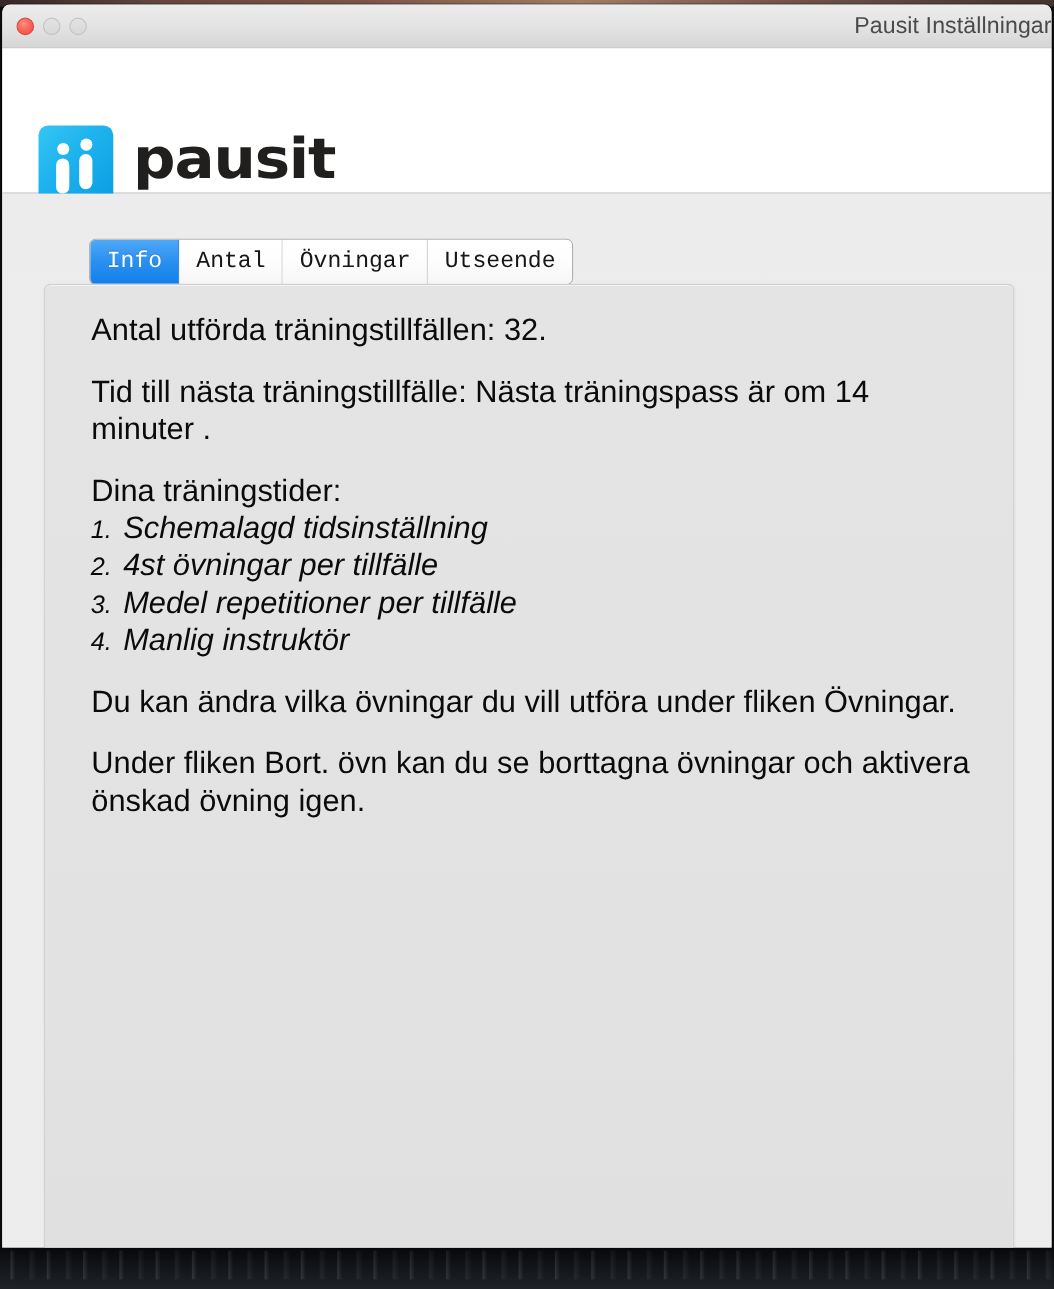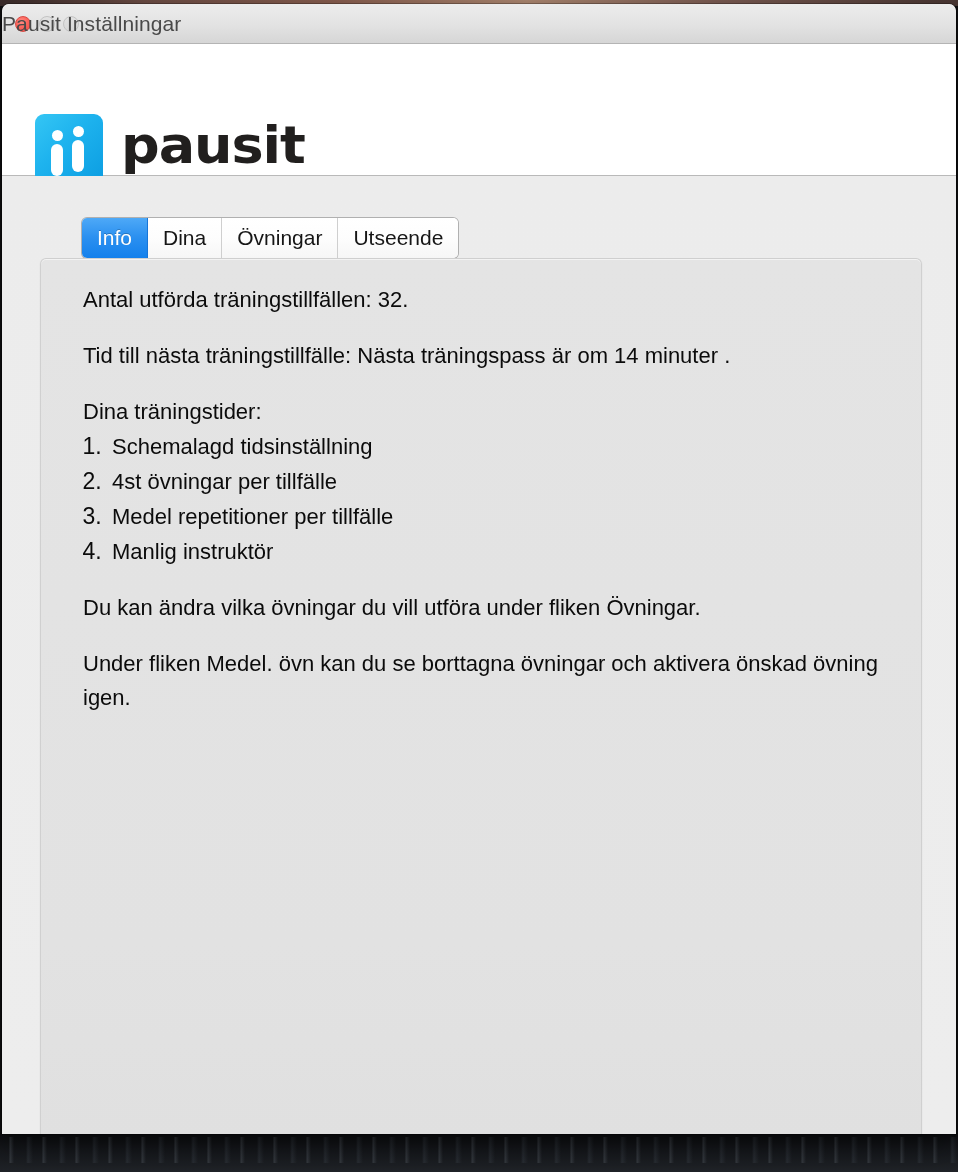--- a/index.html
+++ b/index.html
@@ -85,21 +85,21 @@
     background: radial-gradient(circle at 40% 32%, #ff8d84 0%, #fc655c 45%, #ef4a43 100%);
     border: 1px solid #d94a43;
   }
   .tl-min, .tl-zoom {
     background: linear-gradient(180deg,#e2e2e2 0%, #d8d8d8 100%);
     border: 1px solid #c3c3c3;
   }
   #window-title {
     position: absolute;
     left: 0; right: 0; top: 8px;
-    text-align: left;
+    text-align: right;
     font-size: 21px;
     color: #4a4a4a;
     letter-spacing: 0.1px;
   }
 
   
   #logo-band {
     position: relative;
     height: 131px;
     background: #ffffff;
@@ -190,20 +190,21 @@
     justify-content: center;
     height: 40px;
     padding: 0 15px;
     font-size: 21px;
     color: #161616;
     background: linear-gradient(180deg,#ffffff 0%, #fdfdfd 50%, #f6f6f6 100%);
     border-right: 1px solid #cfcfcf;
     box-sizing: border-box;
     cursor: default;
     white-space: nowrap;
+    font-family: Liberation Mono, monospace;
   }
   .tab:last-child { border-right: none; }
   .tab.active {
     background: linear-gradient(180deg,#4ea9f7 0%, #2b90f0 48%, #1380ec 100%);
     color: #ffffff;
     border-right: 1px solid #1775d8;
     text-shadow: 0 -1px 0 rgba(0,0,0,0.22);
   }
 
   
@@ -219,34 +220,35 @@
     border-top-color: #cfcfcf;
     border-radius: 6px;
     box-shadow: inset 0 1px 0 rgba(255,255,255,0.55), 0 1px 2px rgba(0,0,0,0.07);
   }
 
   #info-text {
     position: absolute;
     left: 42px;
     top: 24px;
     width: 800px;
-    font-size: 22px;
+    font-size: 28px;
     line-height: 34px;
     color: #0b0b0b;
   }
   #info-text p { margin: 0 0 22px 0; }
   #info-text p.tight { margin-bottom: 0; }
   #info-text ol {
     margin: 0 0 22px 0;
     padding: 0 0 0 25px;
     list-style: decimal;
   }
   #info-text ol li {
     margin: 0;
     padding-left: 4px;
+    font-style: italic;
   }
   #info-text ol li::marker { font-size: 23px; }
 </style>
 </head>
 <body>
 
 <div id="desktop">
   <div id="desktop-top-strip"></div>
   <div id="desktop-bottom-strip"></div>
 </div>
@@ -278,35 +280,35 @@
         <div id="logo-wordmark">pausit</div>
         <div id="logo-tagline">LITEN INSATS. STOR EFFEKT.</div>
       </div>
     </div>
   </div>
 
   <div id="content-area">
 
     <div id="tabbar">
       <div class="tab active">Info</div>
-      <div class="tab">Dina</div>
+      <div class="tab">Antal</div>
       <div class="tab">Övningar</div>
       <div class="tab">Utseende</div>
     </div>
 
     <div id="info-panel">
       <div id="info-text">
         <p>Antal utförda träningstillfällen: 32.</p>
         <p>Tid till nästa träningstillfälle: Nästa träningspass är om 14 minuter .</p>
         <p class="tight">Dina träningstider:</p>
         <ol>
           <li>Schemalagd tidsinställning</li>
           <li>4st övningar per tillfälle</li>
           <li>Medel repetitioner per tillfälle</li>
           <li>Manlig instruktör</li>
         </ol>
         <p>Du kan ändra vilka övningar du vill utföra under fliken Övningar.</p>
-        <p>Under fliken Medel. övn kan du se borttagna övningar och aktivera önskad övning igen.</p>
+        <p>Under fliken Bort. övn kan du se borttagna övningar och aktivera önskad övning igen.</p>
       </div>
     </div>
 
   </div>
 </div>
 
 </body></html>

